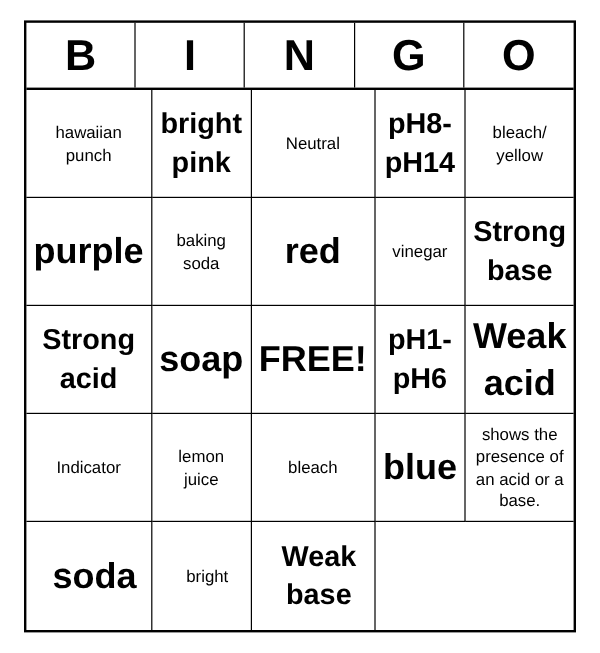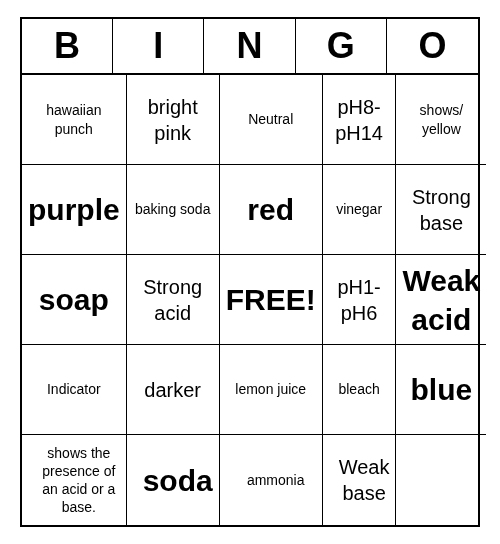--- a/index.html
+++ b/index.html
@@ -51,22 +51,22 @@
     }
     .bingo-cell:nth-child(n+21) {
       border-bottom: none;
       padding-left: 16px;
     }
     .bingo-cell.large-text {
       font-size: 30px;
       font-weight: bold;
     }
     .bingo-cell.medium-text {
-      font-size: 20px;
-      font-weight: normal;
+      font-size: 24px;
+      font-weight: bold;
     }
     .bingo-cell.small-text {
       font-size: 14px;
     }
     .bingo-cell.free {
       font-size: 30px;
       font-weight: bold;
     }
   </style>
 </head>
@@ -78,34 +78,33 @@
       <div class="bingo-header-cell">I</div>
       <div class="bingo-header-cell">N</div>
       <div class="bingo-header-cell">G</div>
       <div class="bingo-header-cell">O</div>
     </div>
   <div class="bingo-grid">
   <div class="bingo-cell small-text">hawaiian punch</div>
       <div class="bingo-cell medium-text">bright pink</div>
       <div class="bingo-cell">Neutral</div>
       <div class="bingo-cell medium-text">pH8-pH14</div>
-      <div class="bingo-cell">shows/ yellow</div>
+      <div class="bingo-cell">bleach/ yellow</div>
       <div class="bingo-cell large-text">purple</div>
       <div class="bingo-cell">baking soda</div>
       <div class="bingo-cell large-text">red</div>
       <div class="bingo-cell">vinegar</div>
       <div class="bingo-cell medium-text">Strong base</div>
+      <div class="bingo-cell medium-text">Strong acid</div>
       <div class="bingo-cell large-text">soap</div>
-      <div class="bingo-cell medium-text">Strong acid</div>
       <div class="bingo-cell free">FREE!</div>
       <div class="bingo-cell medium-text">pH1-pH6</div>
       <div class="bingo-cell large-text">Weak acid</div>
       <div class="bingo-cell">Indicator</div>
-      <div class="bingo-cell medium-text">darker</div>
       <div class="bingo-cell">lemon juice</div>
       <div class="bingo-cell">bleach</div>
       <div class="bingo-cell large-text">blue</div>
       <div class="bingo-cell small-text">shows the presence of an acid or a base.</div>
       <div class="bingo-cell large-text">soda</div>
-      <div class="bingo-cell small-text">ammonia</div>
+      <div class="bingo-cell small-text">bright</div>
       <div class="bingo-cell medium-text">Weak base</div>
     </div>
 </div>
 
 </body></html>

